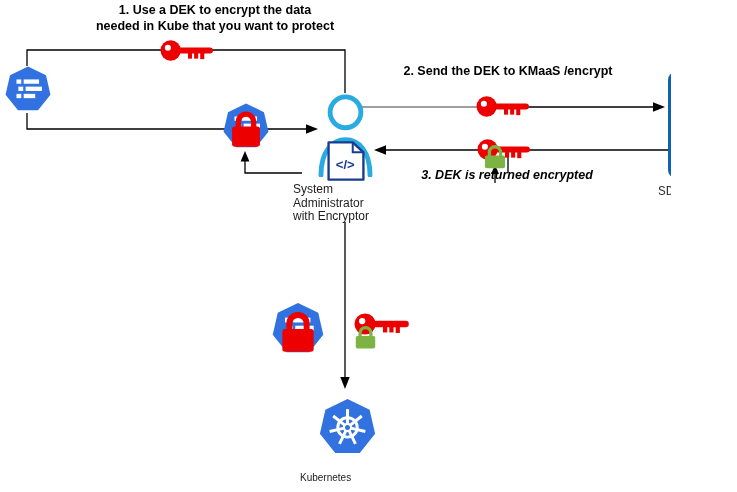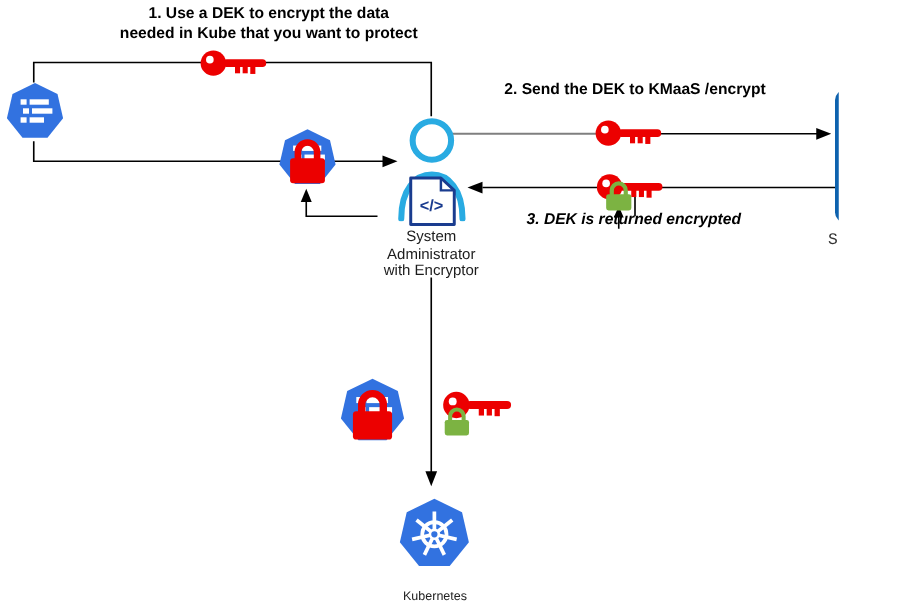--- a/index.html
+++ b/index.html
@@ -8,21 +8,21 @@
     --line:#000000; --line-gray:#7f7f7f;
   }
   html,body{margin:0;padding:0;background:#fff;}
   .canvas{position:relative;width:671px;height:492px;background:#ffffff;
           font-family:"Liberation Sans",sans-serif;overflow:hidden;}
   svg{display:block;}
   .connector-layer{position:absolute;left:0;top:0;z-index:1;}
   .icon{position:absolute;z-index:2;}
   .lbl{position:absolute;z-index:3;white-space:pre-line;}
   .step-label{font-weight:bold;font-size:12.5px;line-height:15.5px;color:#000;text-align:center;}
-  .node-label{font-size:12px;line-height:13.5px;color:#1c1c1c;text-align:center;}
+  .node-label{font-size:12px;line-height:13.5px;color:#1c1c1c;}
   .f-blue{fill:var(--k8s-blue);} .f-white{fill:#fff;} .f-red{fill:var(--red);}
   .f-green{fill:var(--green);} .f-kblue{fill:var(--kmaas-icon-blue);}
   .s-green{stroke:var(--green);} .s-red{stroke:var(--red);}
   .s-person{stroke:var(--person-blue);} .s-navy{stroke:var(--navy);} .s-kblue{stroke:var(--kmaas-icon-blue);}
   .s-white{stroke:#fff;}
   .ln{stroke:var(--line);stroke-width:1.3;fill:none;}
   .ln-gray{stroke:var(--line-gray);stroke-width:1.6;fill:none;}
   .ah{fill:var(--line);}
   .kmaas-box{position:absolute;background:var(--kmaas-blue);border-radius:8px;}
   .kmaas-bar{position:absolute;left:10px;width:39px;height:7px;background:#fff;border-radius:1px;}

